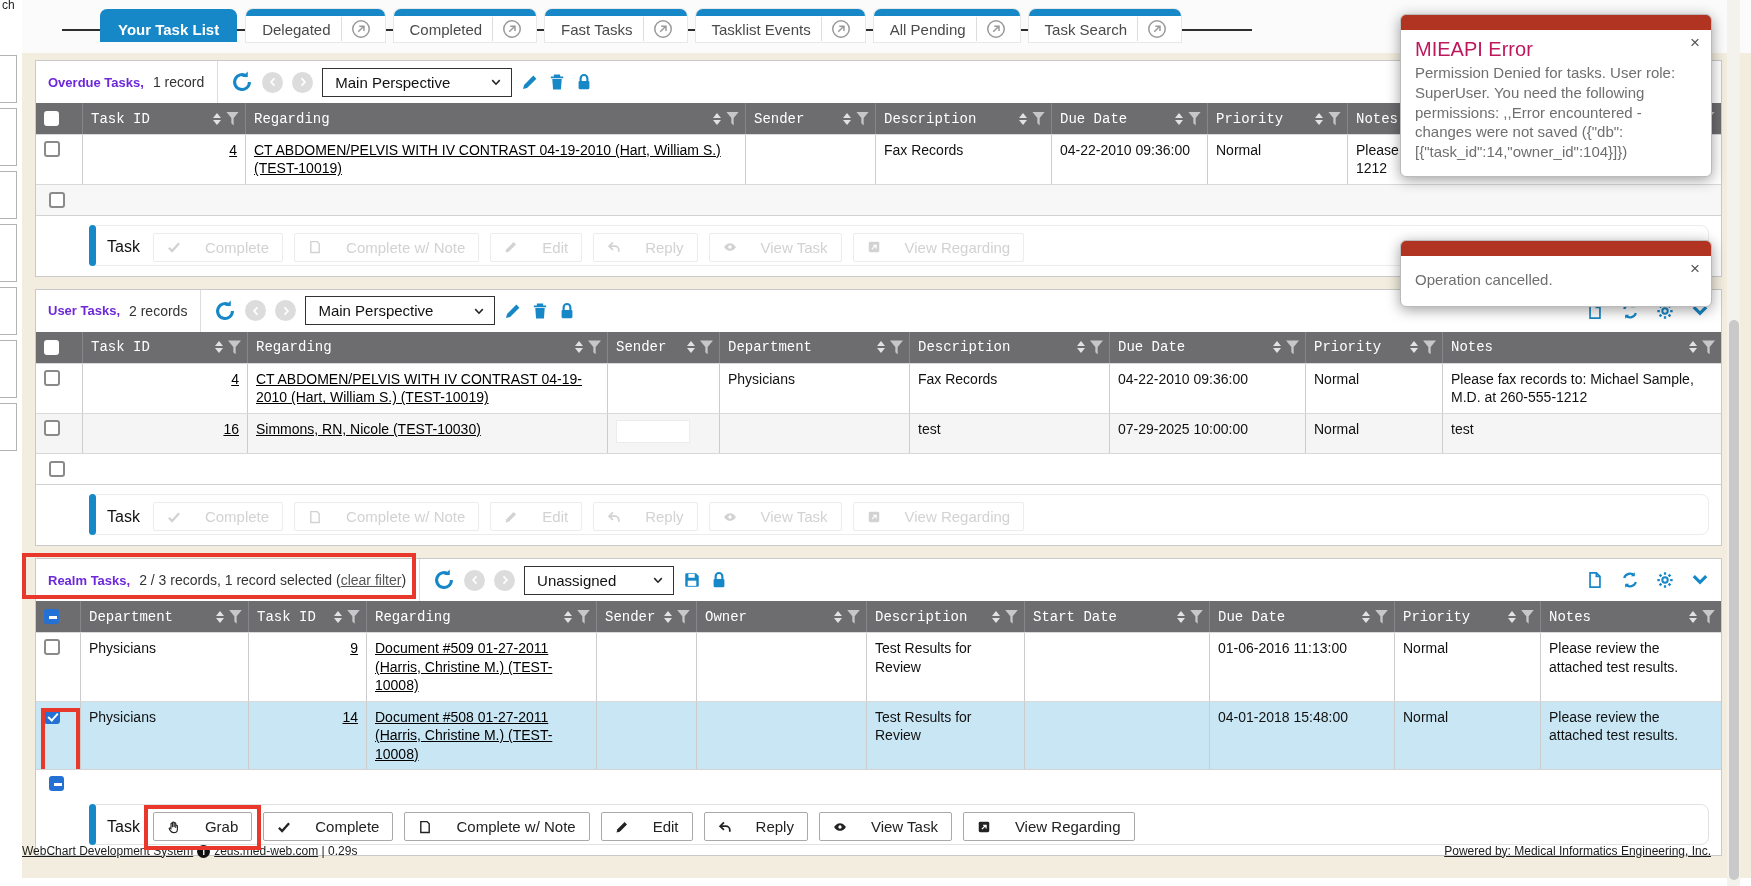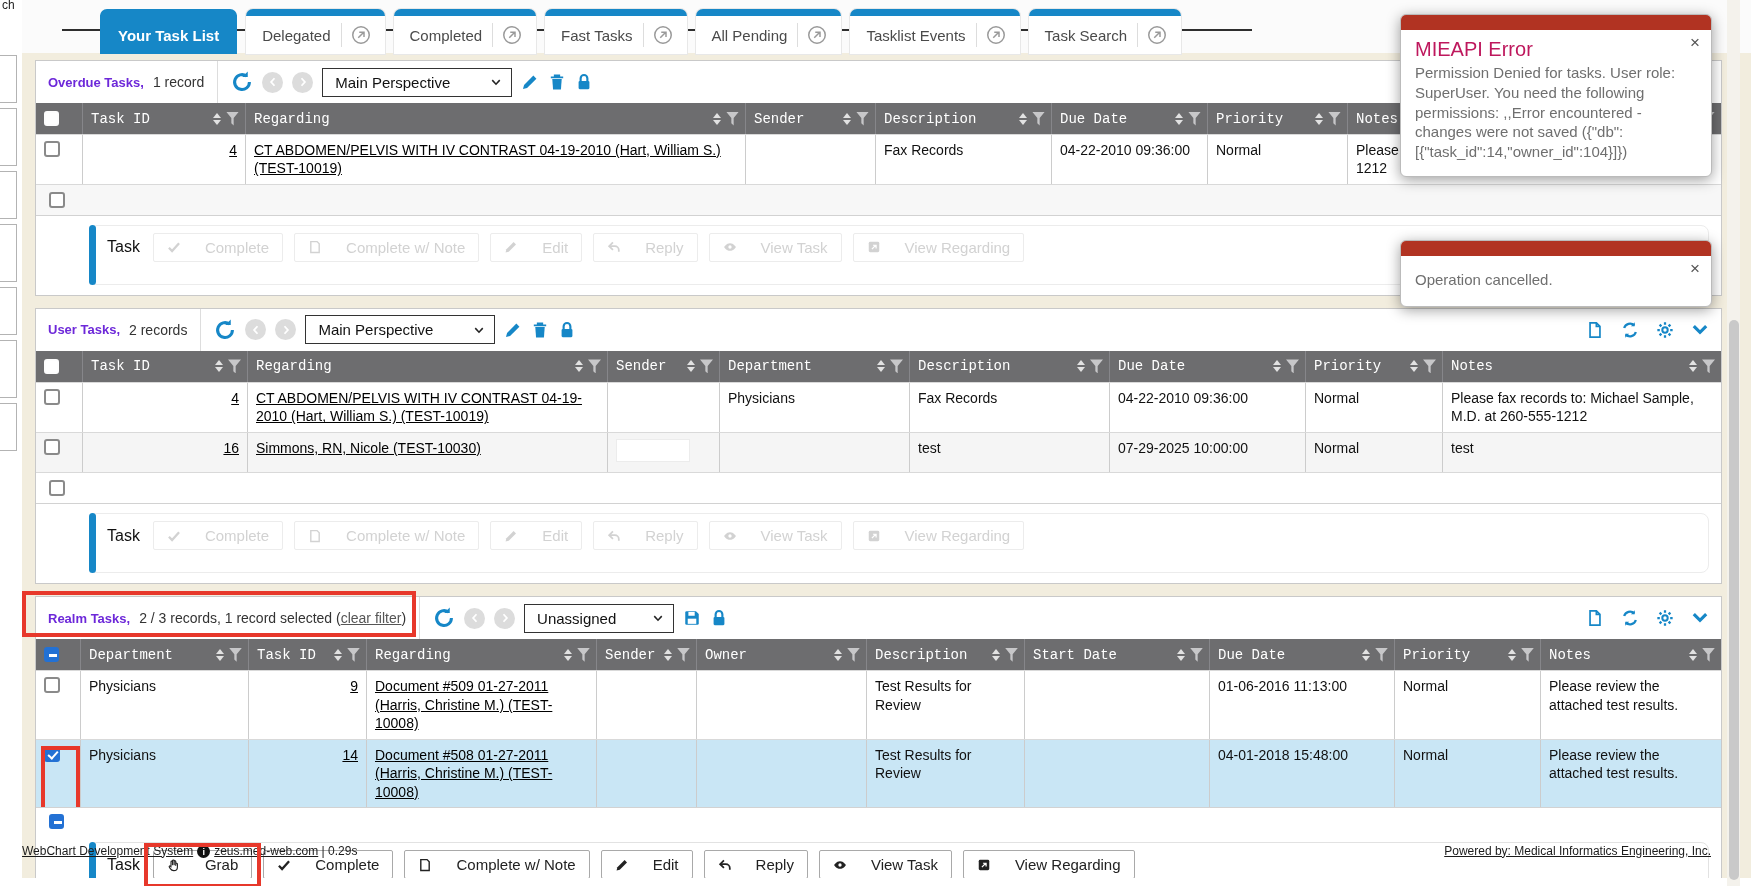--- a/index.html
+++ b/index.html
@@ -12,21 +12,21 @@
   .sliver .frag { position:absolute; left:2px; top:-2px; font-size:12px; color:#222; }
   .sliver .box { position:absolute; left:0; width:17px; border:1px solid #b3b3b3; border-left:none; background:#fff; }
 
   .content { position:absolute; left:22px; top:0; right:0; bottom:0; background:#f2edde; }
   .topwhite { position:absolute; left:0; top:0; right:0; height:53px; background:#fbfbfb; }
   .topline { position:absolute; left:40px; top:29px; width:1190px; height:2px; background:#2e2e2e; z-index:1; }
 
   
   .tabbar { position:absolute; left:78px; top:9px; display:flex; gap:9px; z-index:2; }
   .tab { display:flex; align-items:center; background:#fff; border-radius:7px 7px 0 0;
-    border-top:7px solid #1687c7; height:45px; padding:0 12px; font-size:15px; color:#4a4a4a;
+    border-top:7px solid #1687c7; height:33px; padding:0 12px; font-size:15px; color:#4a4a4a;
     box-shadow:0 0 0 1px #e8e8e8; }
   .tab .tlab { padding:0 10px 0 4px; }
   .tab .tico { border-left:1px solid #ddd; padding:2px 2px 2px 9px; color:#9a9a9a; display:flex; align-items:center; }
   .tab.active { background:#1687c7; border-top:7px solid #1687c7; color:#fff; font-weight:bold; box-shadow:none; }
   .tab.active .tlab { padding:0 6px; }
 
   
   .panel { position:relative; margin:0 29px 12px 13px; background:#fff; border:1px solid #c9c9c9; }
   .panel.first { margin-top:60px; }
   .phead { position:relative; display:flex; align-items:center; background:#fff; padding:6px 12px; min-height:42px; gap:9px; }
@@ -70,21 +70,21 @@
   .cb.hdr { border-color:#fdfdfd; background:#fff; }
   .cb.on { background:#2371d4; border-color:#2371d4; }
   .cb.on::after { content:""; position:absolute; left:4px; top:1px; width:4px; height:8px;
     border:solid #fff; border-width:0 2px 2px 0; transform:rotate(42deg); }
   .cb.ind { background:#2371d4; border-color:#2371d4; }
   .cb.ind::after { content:""; position:absolute; left:3px; top:5px; width:8px; height:2.5px; background:#fff; }
   .cb.sm { width:15px; height:15px; }
 
   
   .taskbar { position:relative; margin:9px 12px 10px 53px; background:#fff; border:1px solid #e2e2e2;
-    border-radius:8px; display:flex; align-items:center; gap:11px; padding:7px 12px 22px 17px; }
+    border-radius:8px; display:flex; align-items:center; gap:11px; padding:7px 12px 3px 17px; }
   .taskbar::before { content:""; position:absolute; left:-1px; top:-1px; bottom:-1px; width:7px; background:#1687c7; border-radius:6px; }
   .tb-label { font-size:16px; color:#111; margin-right:2px; }
   .tb-btn { display:inline-flex; align-items:center; gap:24px; background:#fff; border:1px solid #a9a9a9;
     padding:5px 13px; font-size:15px; color:#222; border-radius:2px; cursor:pointer; white-space:nowrap; }
   .taskbar.dis { border-color:#ececec; }
   .taskbar.dis .tb-btn { color:#d2d2d2; border-color:#ececec; cursor:default; }
   .grabwrap { position:relative; display:inline-flex; }
 
   
   .toast { position:absolute; width:312px; right:39px; background:#fff; border:1px solid #bbb;
@@ -155,30 +155,30 @@
       <div class="tab">
           <span class="tlab">Fast Tasks</span>
           <span class="tico">
             <svg class="i20" viewBox="0 0 16 16">
               <circle cx="8" cy="8" r="6.6" fill="none" stroke="currentColor" stroke-width="1.2"></circle>
               <path d="M5.8 10.2l4.2-4.2M6.6 5.8h3.8v3.8" fill="none" stroke="currentColor" stroke-width="1.2"></path>
             </svg>
           </span>
         </div>
       <div class="tab">
-          <span class="tlab">All Pending</span>
+          <span class="tlab">Tasklist Events</span>
           <span class="tico">
             <svg class="i20" viewBox="0 0 16 16">
               <circle cx="8" cy="8" r="6.6" fill="none" stroke="currentColor" stroke-width="1.2"></circle>
               <path d="M5.8 10.2l4.2-4.2M6.6 5.8h3.8v3.8" fill="none" stroke="currentColor" stroke-width="1.2"></path>
             </svg>
           </span>
         </div>
       <div class="tab">
-          <span class="tlab">Tasklist Events</span>
+          <span class="tlab">All Pending</span>
           <span class="tico">
             <svg class="i20" viewBox="0 0 16 16">
               <circle cx="8" cy="8" r="6.6" fill="none" stroke="currentColor" stroke-width="1.2"></circle>
               <path d="M5.8 10.2l4.2-4.2M6.6 5.8h3.8v3.8" fill="none" stroke="currentColor" stroke-width="1.2"></path>
             </svg>
           </span>
         </div>
       <div class="tab">
           <span class="tlab">Task Search</span>
           <span class="tico">

